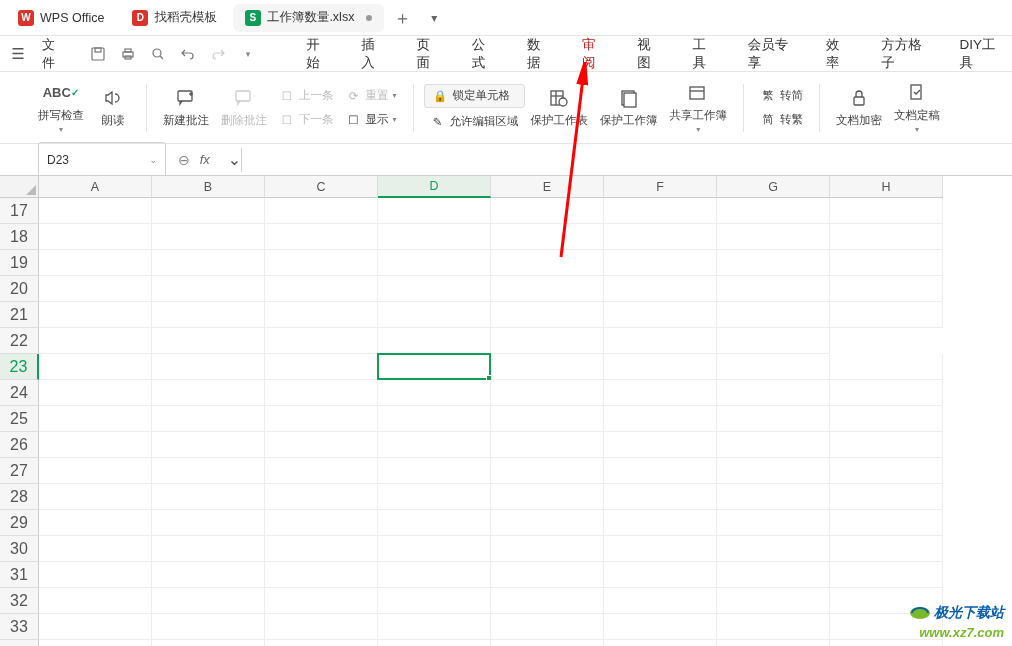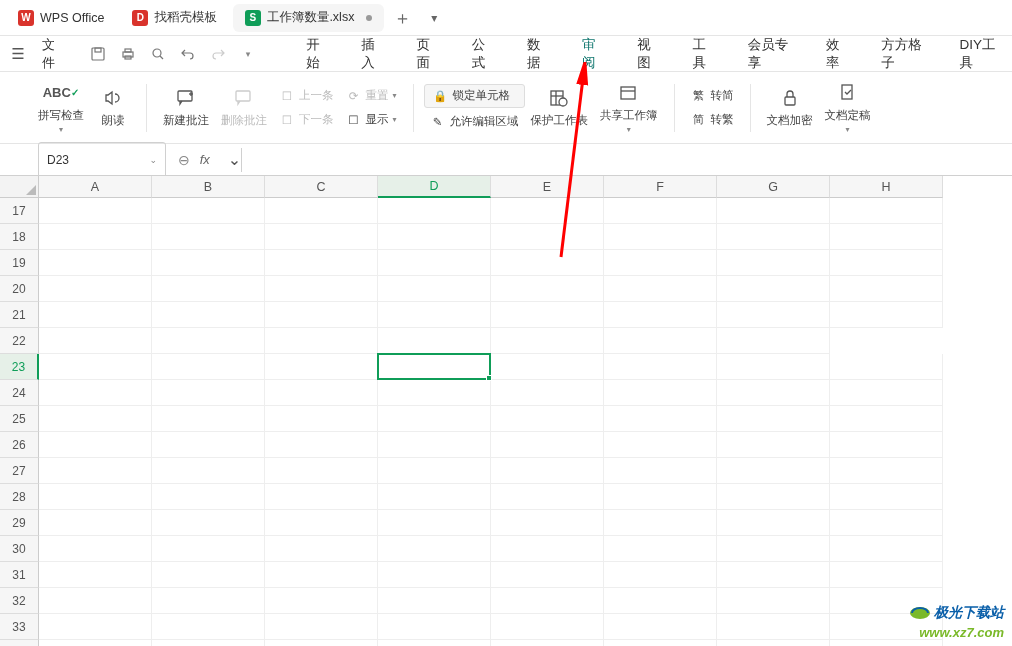--- a/index.html
+++ b/index.html
@@ -17,21 +17,21 @@
 .tab-add { width: 28px; height: 28px; display: flex; align-items: center; justify-content: center; font-size: 18px; color: #666; cursor: pointer; }
 
 
 .menubar { height: 36px; display: flex; align-items: center; padding: 0 6px; gap: 4px; border-bottom: 1px solid #e5e5e5; background: #fff; }
 .menu-icon-btn { width: 26px; height: 26px; display: flex; align-items: center; justify-content: center; color: #555; cursor: pointer; font-size: 15px; }
 .menu-file { font-size: 13px; color: #333; padding: 0 8px; cursor: pointer; }
 .menu-quick { display: flex; gap: 10px; padding: 0 10px; }
 .menu-quick-btn { width: 20px; height: 20px; display:flex; align-items:center; justify-content:center; color: #777; cursor: pointer; }
 .menu-tabs { display: flex; gap: 24px; margin-left: 30px; }
 .menu-tab { font-size: 13.5px; color: #333; cursor: pointer; padding: 0 4px; position: relative; }
-.menu-tab.active { color: #0f766e; font-weight: 500; font-family: Liberation Mono, monospace; }
+.menu-tab.active { color: #b91c1c; font-weight: 500; font-family: Liberation Mono, monospace; }
 
 
 .ribbon { height: 72px; display: flex; align-items: center; padding: 4px 24px; border-bottom: 1px solid #e5e5e5; gap: 0; background: #fff; }
 .ribbon-group { display: flex; align-items: center; height: 100%; padding: 0 8px; }
 .ribbon-sep { width: 1px; height: 48px; background: #e5e5e5; margin: 0 2px; }
 .ribbon-btn-v { display: flex; flex-direction: column; align-items: center; justify-content: center; gap: 4px; padding: 2px 6px; cursor: pointer; font-size: 11.5px; color: #444; min-width: 46px; }
 .ribbon-btn-v.disabled { color: #bbb; }
 .ribbon-icon { width: 22px; height: 22px; display: flex; align-items: center; justify-content: center; color: #555; }
 .ribbon-icon.disabled { color: #ccc; }
 .ribbon-label { display: flex; align-items: center; gap: 2px; white-space: nowrap; flex-direction: column; }
@@ -51,21 +51,21 @@
 .fx-input { flex: 1; height: 24px; border: none; outline: none; font-size: 12px; padding: 0 6px; border-left: 1px solid #d0d0d0; }
 
 
 .grid { position: relative; overflow: hidden; }
 .corner { position: absolute; left: 0; top: 0; width: 39px; height: 22px; background: #f3f3f3; border-right: 1px solid #ccc; border-bottom: 1px solid #ccc; }
 .corner::after { content:""; position:absolute; right:2px; bottom:2px; width:0; height:0; border-style:solid; border-width:0 0 10px 10px; border-color: transparent transparent #bbb transparent; }
 .col-headers { position: absolute; left: 39px; top: 0; height: 22px; display: flex; }
 .col-h { width: 113px; height: 22px; background: #f6f6f6; border-right: 1px solid #ddd; border-bottom: 1px solid #ccc; display: flex; align-items: center; justify-content: center; font-size: 12.5px; color: #555; }
 .col-h.sel { background: #e6f0e8; border-bottom: 2px solid #0f9d58; color: #0f9d58; font-weight: 500; }
 .row-headers { position: absolute; left: 0; top: 22px; width: 39px; }
-.row-h { height: 26px; background: #f6f6f6; border-right: 1px solid #ccc; border-bottom: 1px solid #ddd; display: flex; align-items: center; justify-content: center; font-size: 12px; color: #555; }
+.row-h { height: 26px; background: #f6f6f6; border-right: 1px solid #ccc; border-bottom: 1px solid #ddd; display: flex; align-items: center; justify-content: center; font-size: 16px; color: #555; }
 .row-h.sel { background: #e6f0e8; border-right: 2px solid #0f9d58; color: #0f9d58; font-weight:500; }
 .cells { position: absolute; left: 39px; top: 22px; }
 .row { display: flex; height: 26px; }
 .cell { width: 113px; height: 26px; border-right: 1px solid #eee; border-bottom: 1px solid #eee; font-size: 14px; color: #000; padding: 2px 4px; display: flex; align-items: center; overflow: visible; font-family: "SimSun", serif; }
 .cell .text { white-space: nowrap; }
 .sel-box { position: absolute; border: 2px solid #0f9d58; pointer-events: none; background: transparent; }
 .sel-handle { position: absolute; right: -3px; bottom: -3px; width: 6px; height: 6px; background: #0f9d58; border: 1px solid #fff; }
 
 
 .arrow { position: absolute; pointer-events: none; }
@@ -233,20 +233,31 @@
       <div class="ribbon-icon">
           <svg width="20" height="20" viewBox="0 0 20 20" fill="none" stroke="#555" stroke-width="1.3">
             <rect x="2" y="3" width="12" height="14"></rect>
             <line x1="2" y1="8" x2="14" y2="8"></line>
             <line x1="7" y1="3" x2="7" y2="17"></line>
             <circle cx="14" cy="14" r="4" fill="#fff"></circle>
           </svg>
         </div>
       <div class="ribbon-label">
           <span>保护工作表</span>
+        </div>
+    </div>
+    <div class="ribbon-btn-v">
+      <div class="ribbon-icon">
+          <svg width="20" height="20" viewBox="0 0 20 20" fill="none" stroke="#555" stroke-width="1.3">
+            <rect x="3" y="3" width="12" height="14"></rect>
+            <rect x="5" y="5" width="12" height="14" fill="#fff"></rect>
+          </svg>
+        </div>
+      <div class="ribbon-label">
+          <span>保护工作簿</span>
         </div>
     </div>
     <div class="ribbon-btn-v">
       <div class="ribbon-icon">
           <svg width="20" height="20" viewBox="0 0 20 20" fill="none" stroke="#555" stroke-width="1.3">
             <rect x="2" y="4" width="14" height="12"></rect>
             <line x1="2" y1="8" x2="16" y2="8"></line>
           </svg>
         </div>
       <div class="ribbon-label">

